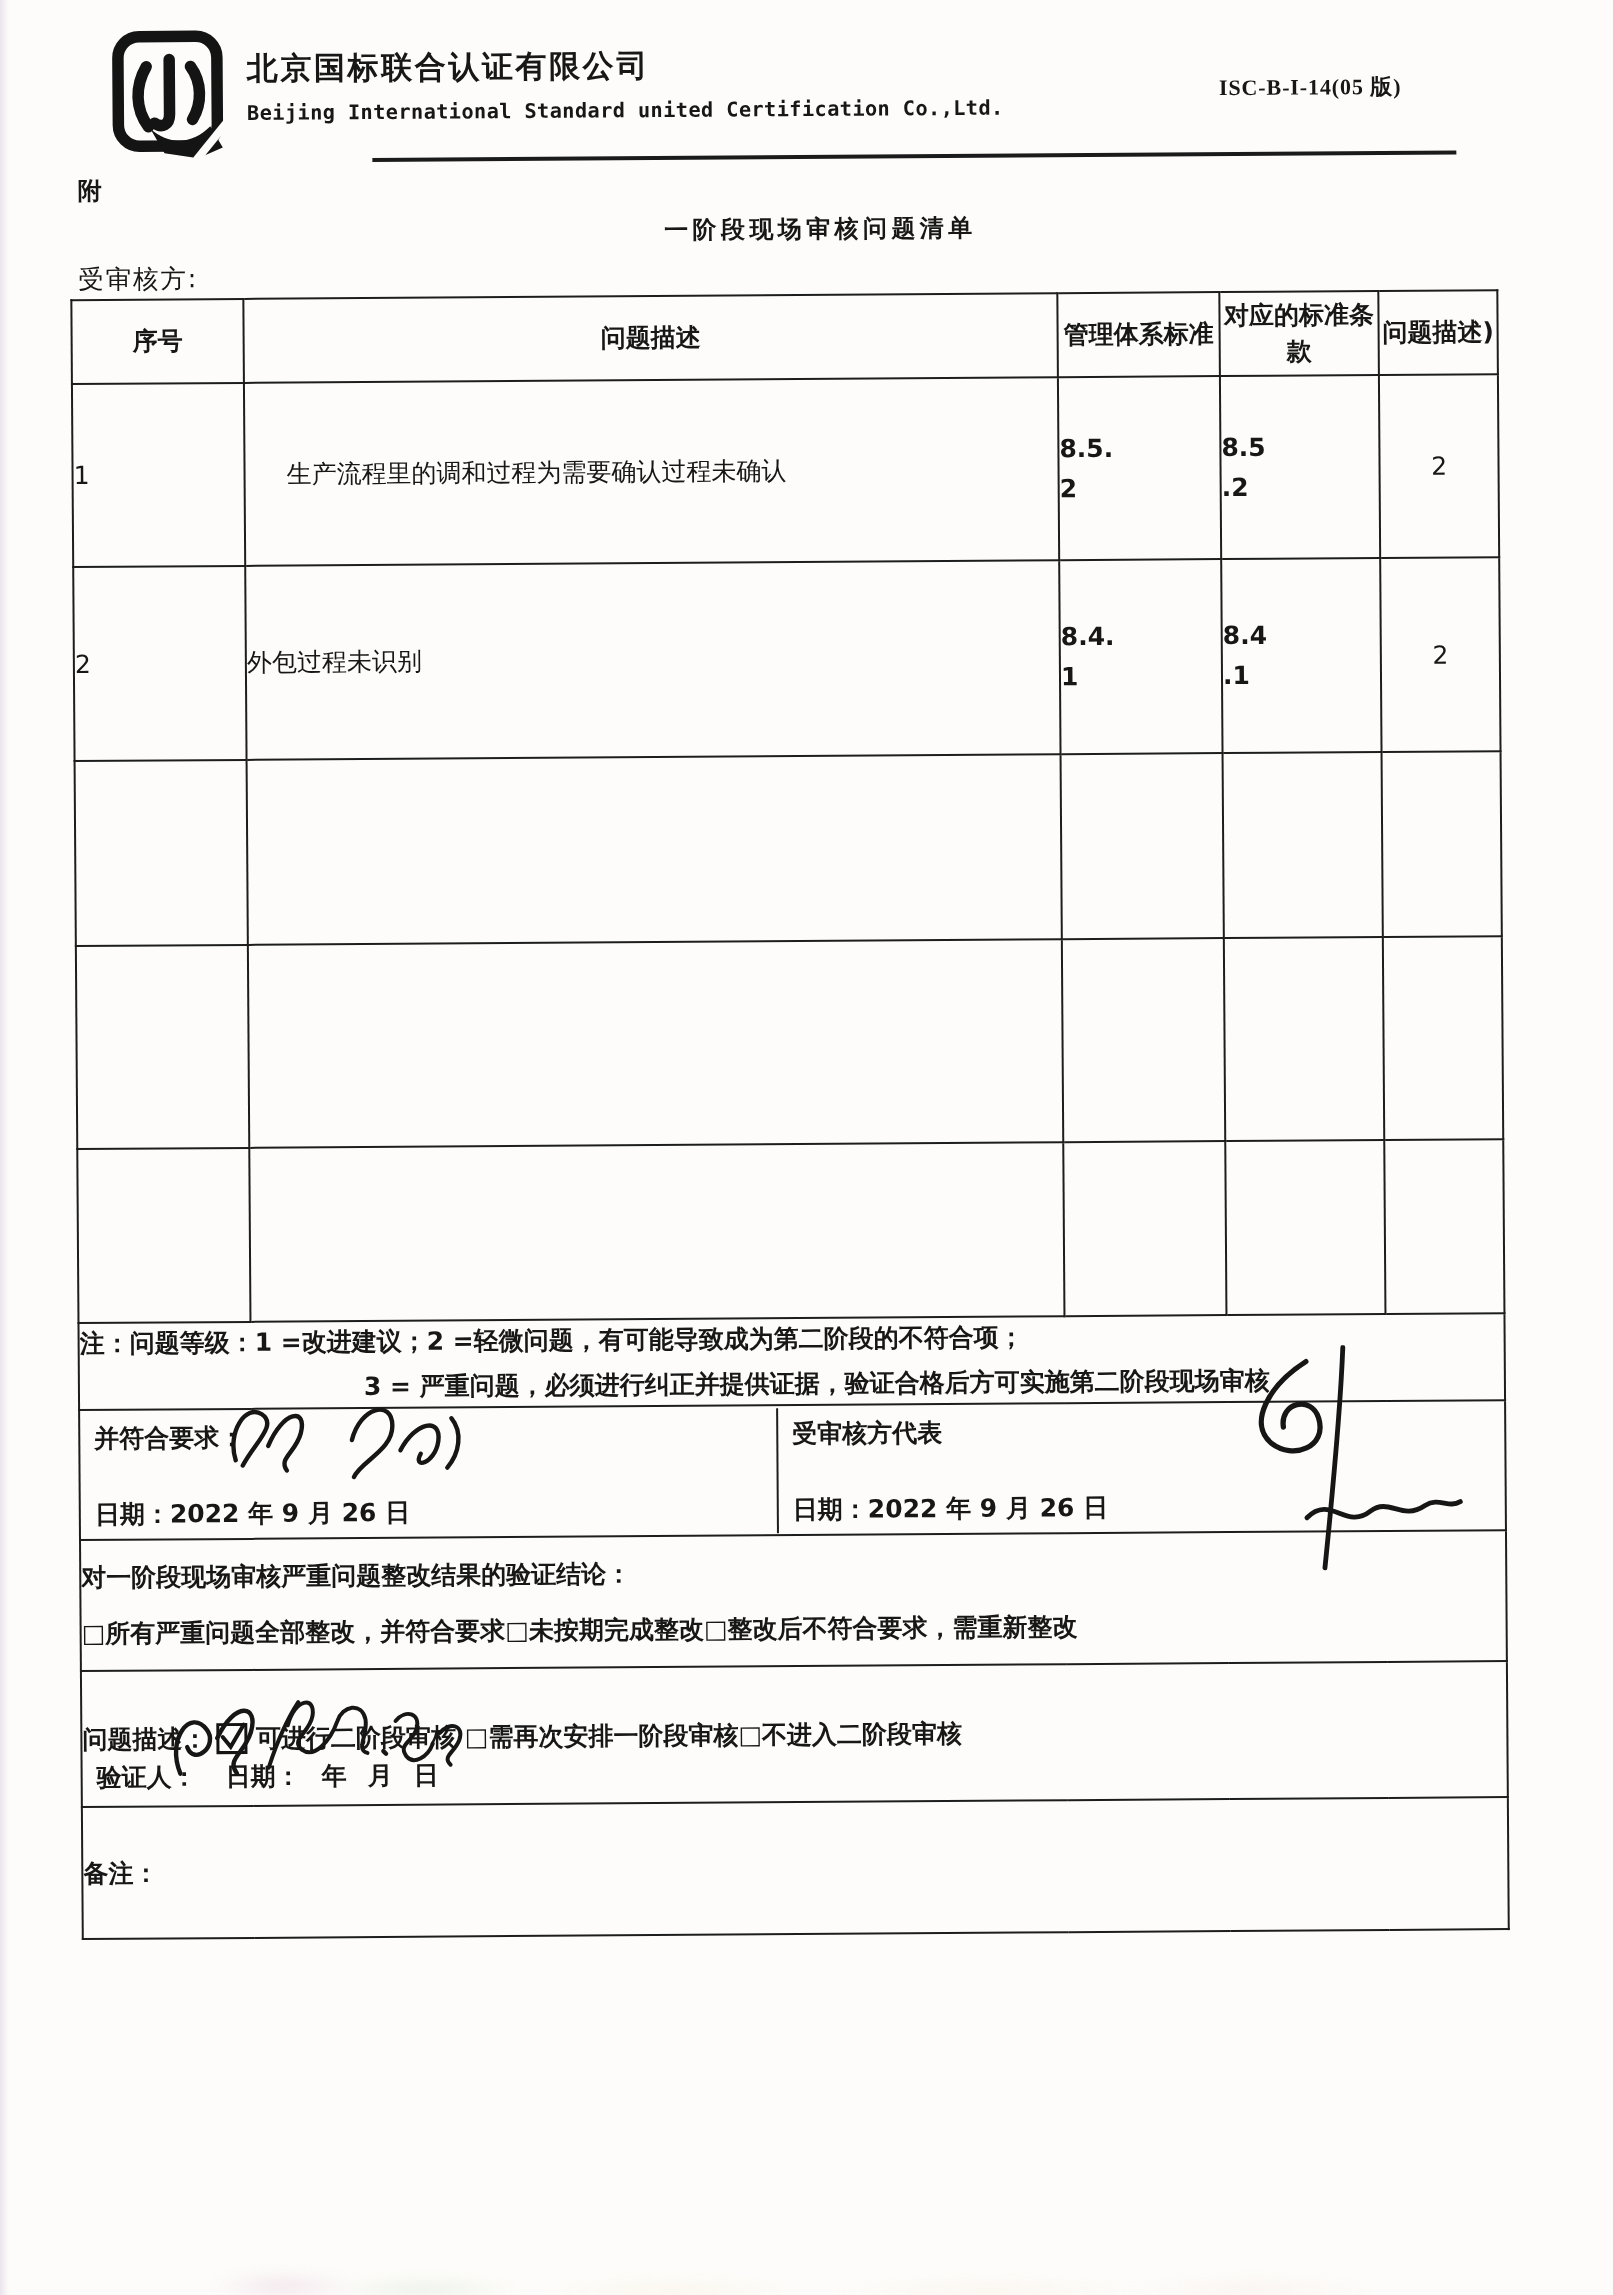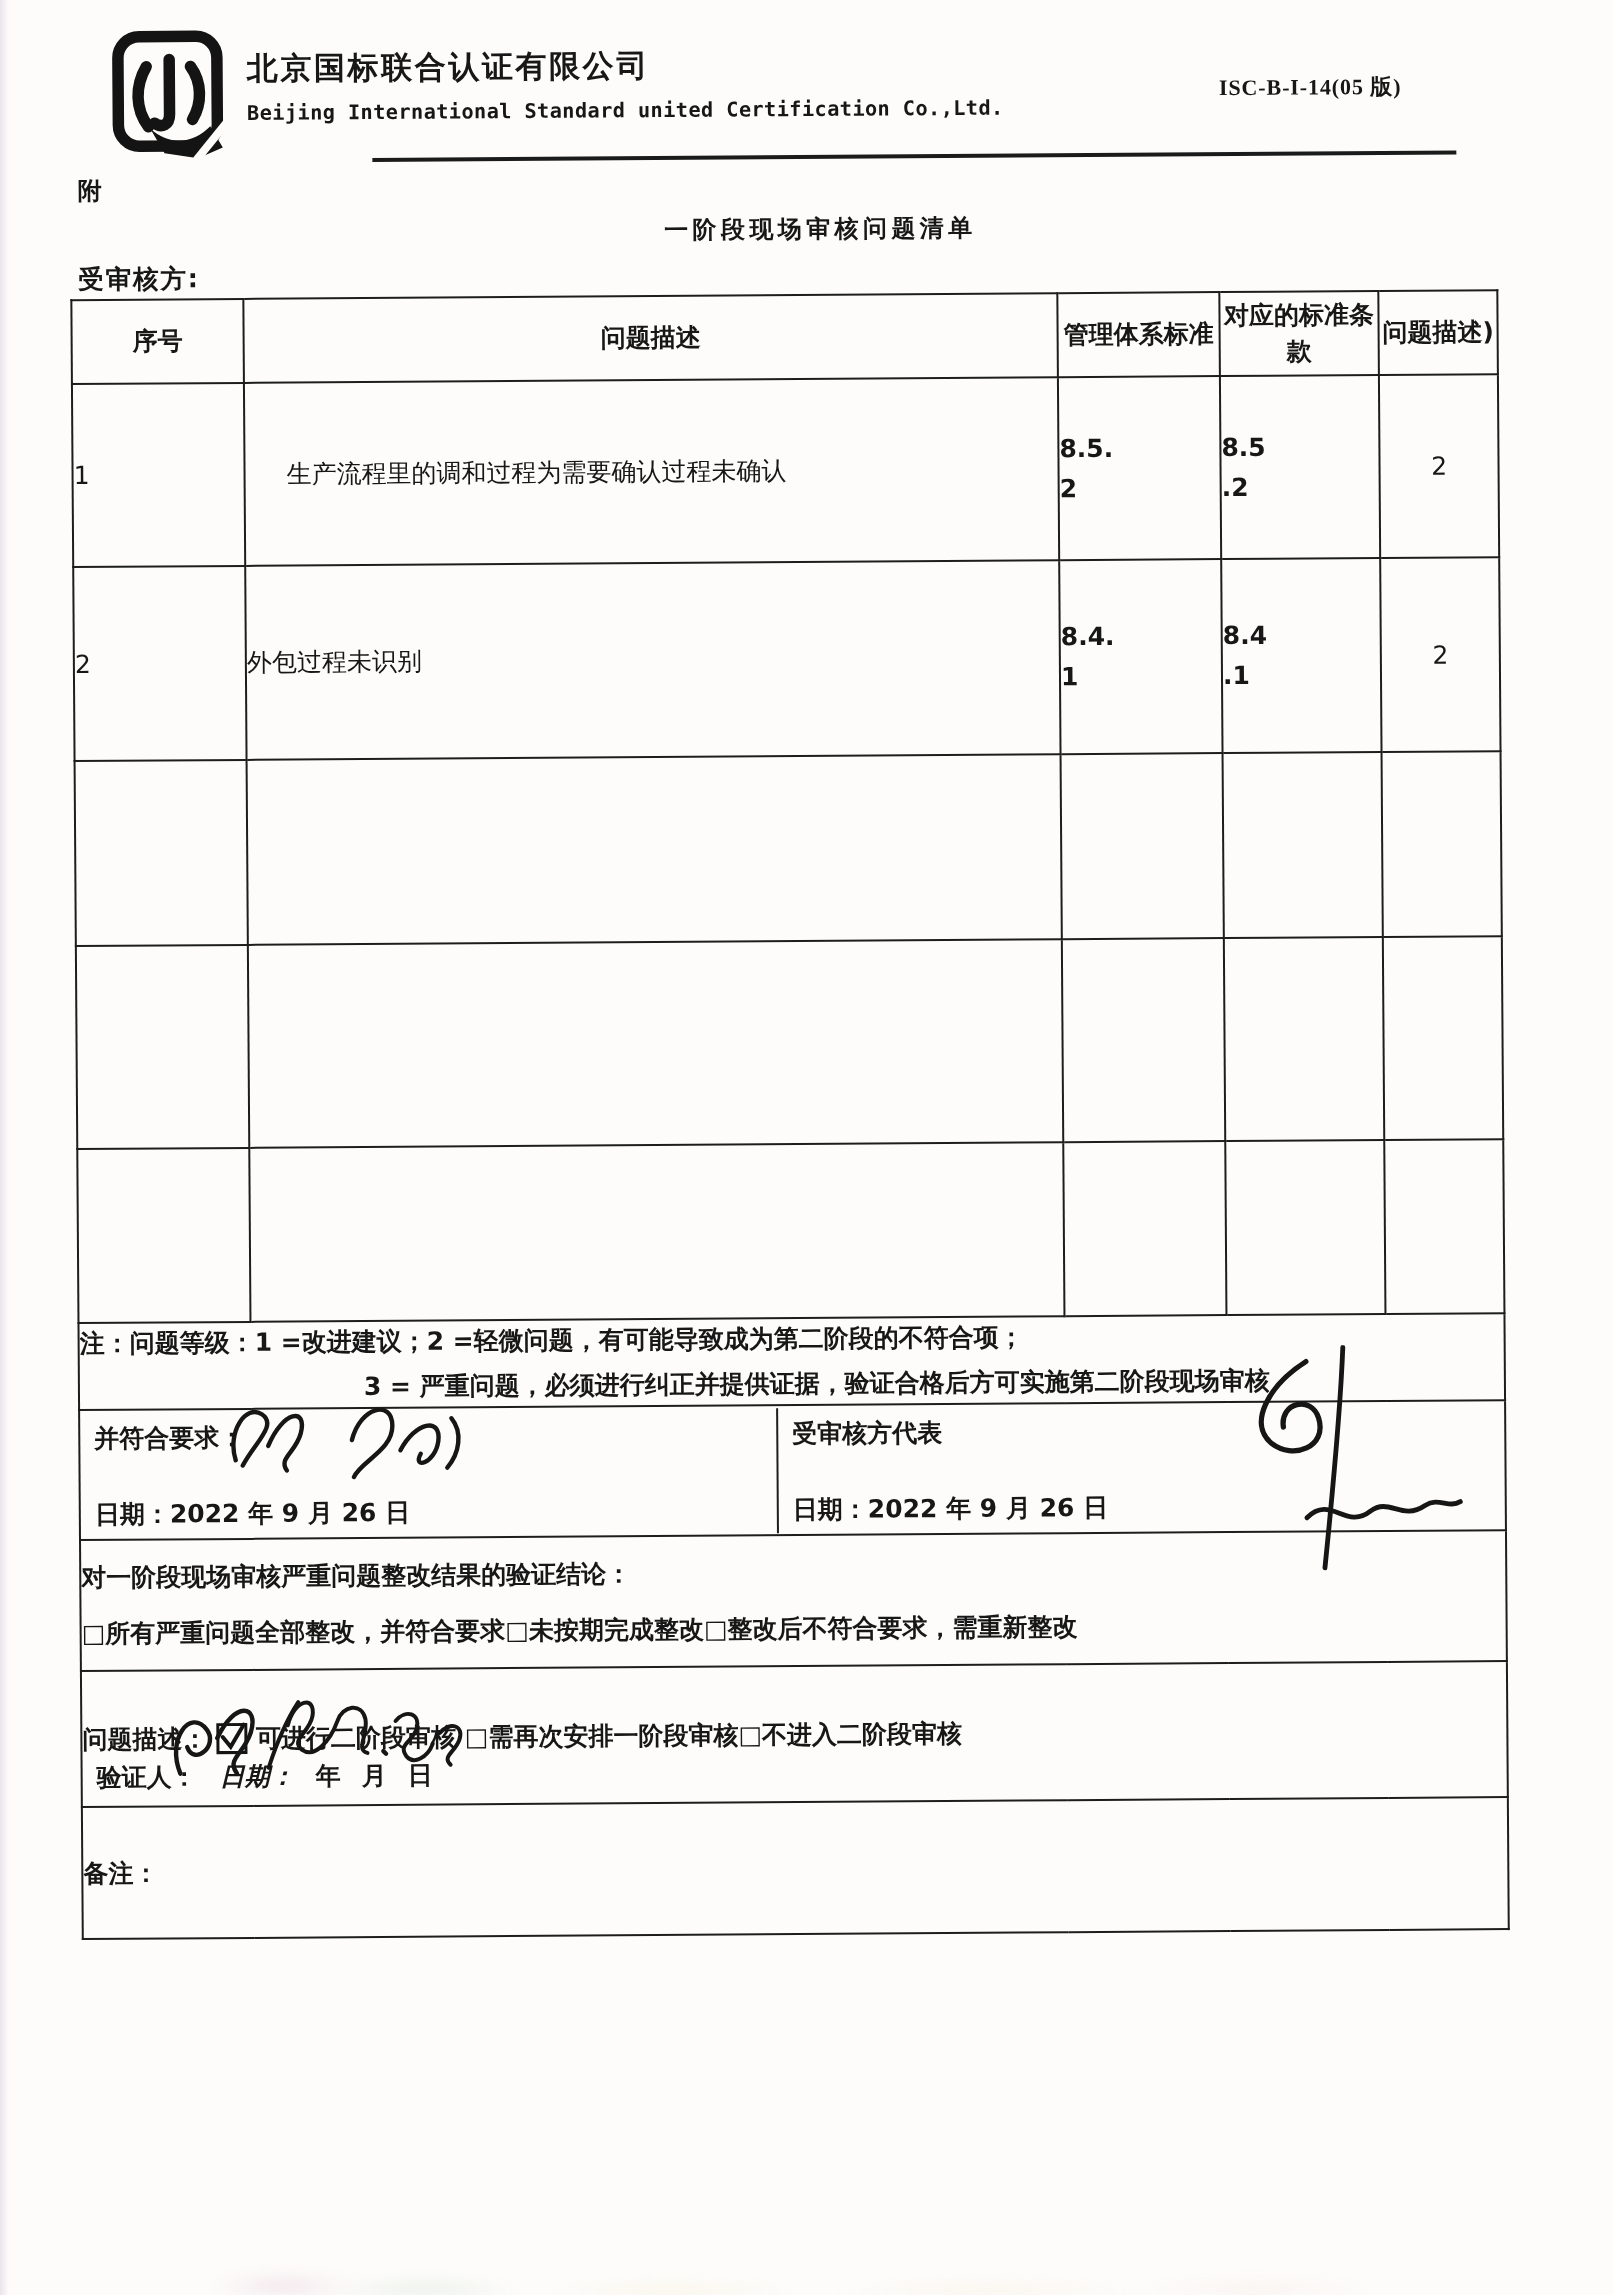--- a/index.html
+++ b/index.html
@@ -18,21 +18,21 @@
   .logo{position:absolute;left:117px;top:25px;width:117px;height:129px;}
   .company-cn{position:absolute;left:253px;top:44px;font-size:31px;font-weight:700;letter-spacing:2.6px;}
   .company-en{position:absolute;left:253px;top:97px;font-size:20.3px;font-weight:700;
               font-family:"DejaVu Sans Mono",monospace;letter-spacing:0.4px;}
   .form-code{position:absolute;left:1225px;top:76px;font-size:22px;font-weight:700;
              font-family:"Liberation Serif",serif;letter-spacing:0.9px;}
   .header-rule{position:absolute;left:378px;top:155px;width:1084px;height:3.5px;background:#1b1b1b;}
   .attachment{position:absolute;left:83px;top:170px;font-size:24px;font-weight:700;}
   .doc-title{position:absolute;left:0;top:213px;width:1651px;text-align:center;
              font-size:24px;font-weight:700;letter-spacing:4.4px;}
-  .auditee{position:absolute;left:83px;top:257px;font-size:25.6px;font-weight:700;letter-spacing:1.8px;}
+  .auditee{position:absolute;left:83px;top:257px;font-size:25.6px;font-weight:400;letter-spacing:1.8px;}
 
   
   table.main{
     position:absolute;left:75px;top:294px;width:1427px;
     border-collapse:collapse;table-layout:fixed;
     border:2.6px solid #151515;
   }
   table.main td, table.main th{
     border:2.2px solid #1d1d1d;
     padding:0;margin:0;
@@ -72,21 +72,21 @@
 
   td.verify-cell{vertical-align:top;padding:13.2px 14px;font-weight:700;line-height:1.4;}
   .verify-options{margin-top:21px;}
 
   td.rec-cell{vertical-align:top;padding:14px;font-weight:700;position:relative;}
   .rec-line1{display:flex;align-items:center;gap:8.8px;}
   .checkbox-checked{display:inline-block;width:25px;height:25px;border:3.1px solid #141414;
                     position:relative;flex:0 0 auto;}
   .checkbox-checked svg{position:absolute;left:-1.8px;top:-5.3px;width:30px;height:32px;}
   .verifier-line{position:absolute;left:14px;bottom:12.4px;display:flex;align-items:baseline;}
-  .verifier-line .gap-s{margin-left:23px;font-style:italic;}
+  .verifier-line .gap-s{margin-left:29px;}
   .verifier-line .gap-m{margin-left:21px;}
 
   td.remarks-cell{vertical-align:top;padding:14px;font-weight:700;}
 
   
   .ink{position:absolute;z-index:6;pointer-events:none;}
   .ink path{fill:none;stroke:#161616;stroke-linecap:round;stroke-linejoin:round;}
 
   
   .edge-left{position:absolute;left:0;top:0;bottom:0;width:8.8px;z-index:9;

